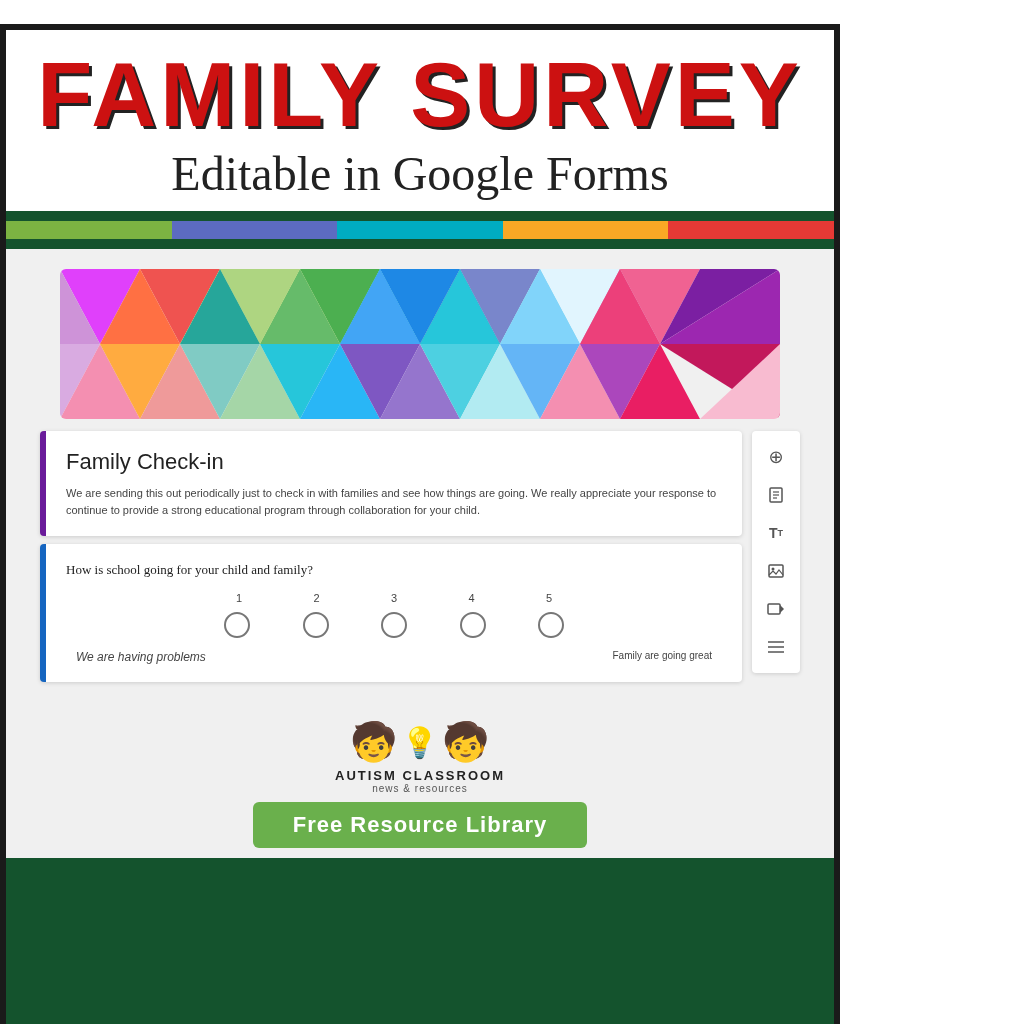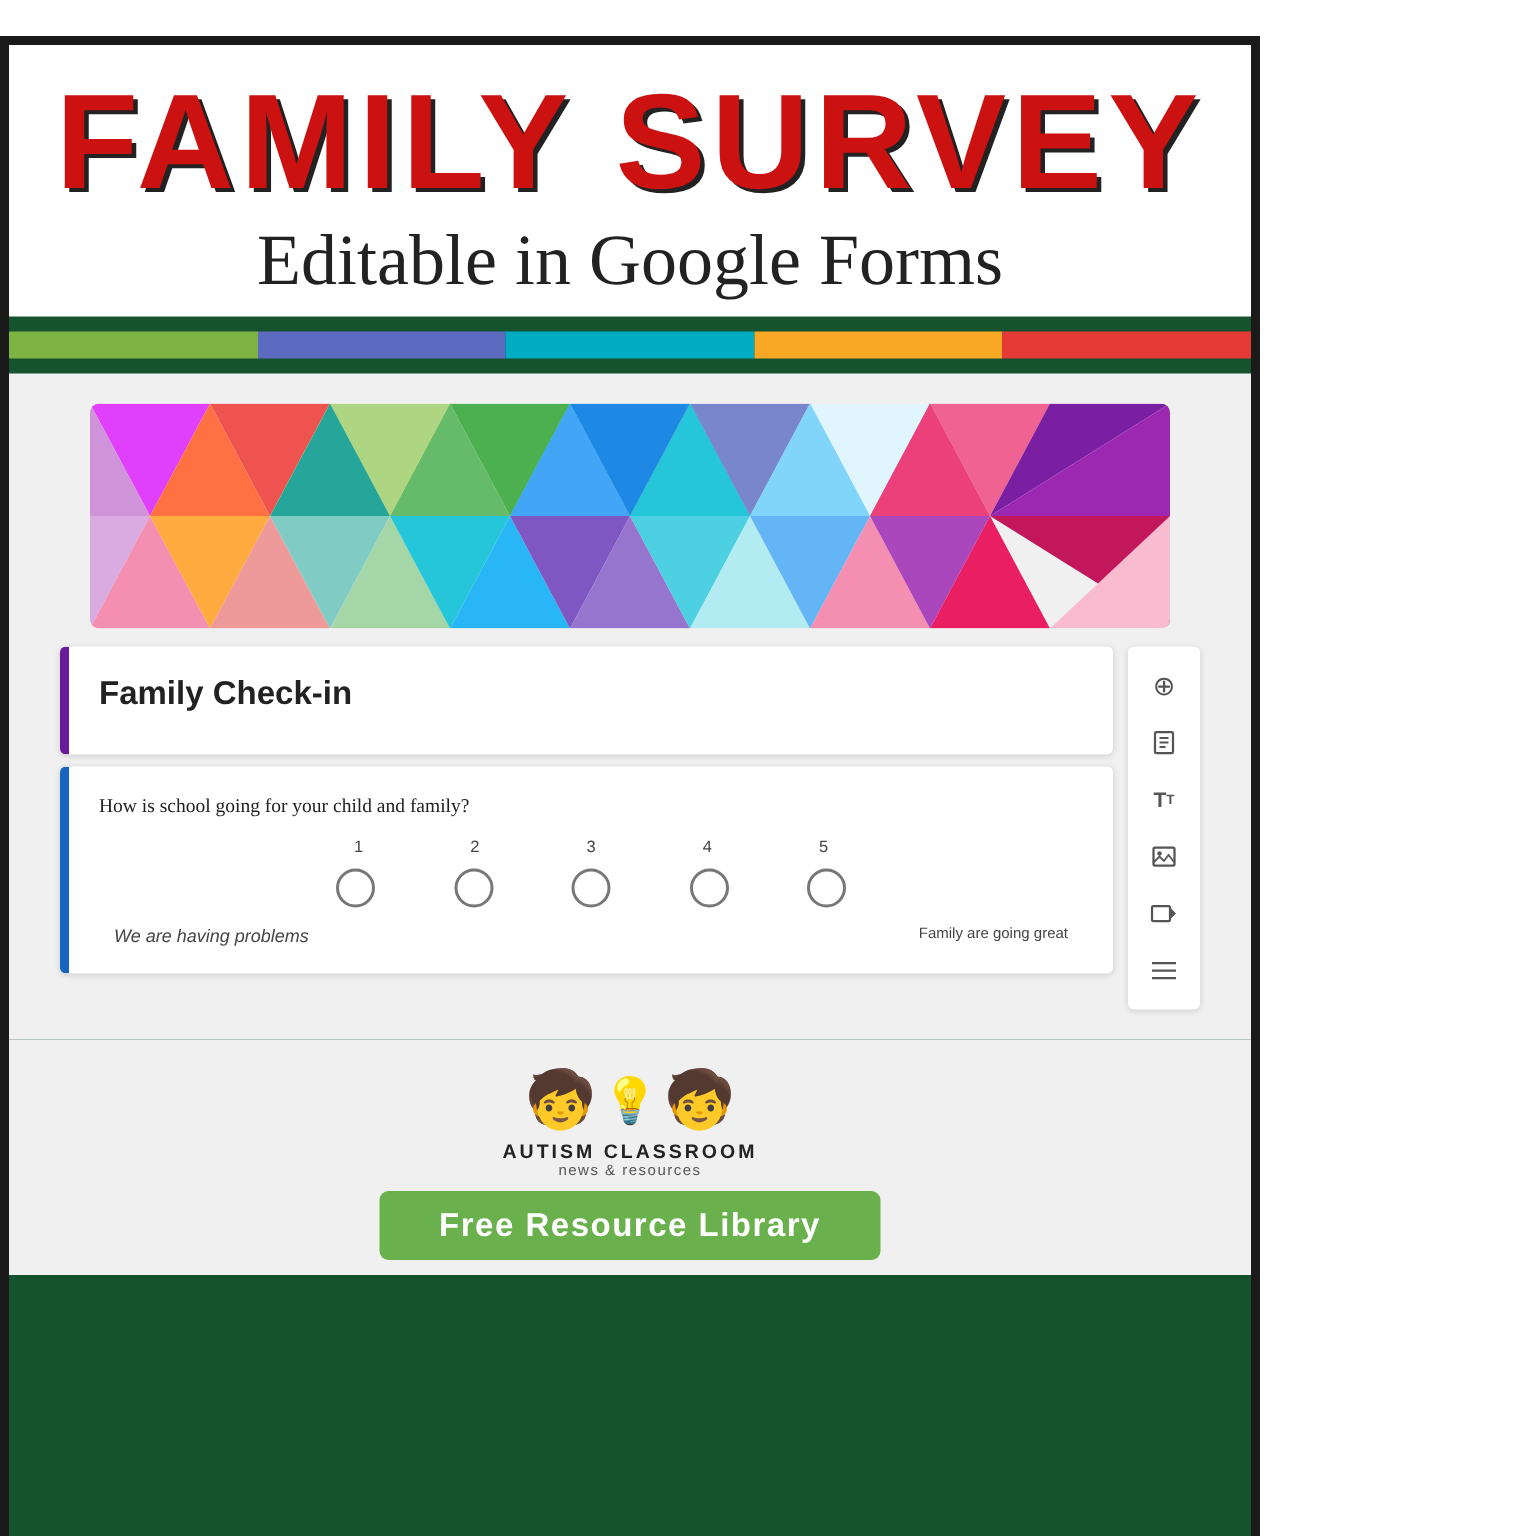--- a/index.html
+++ b/index.html
@@ -86,21 +86,21 @@
     
     .form-card {
       background: #fff;
       border-radius: 4px;
       box-shadow: 0 1px 4px rgba(0,0,0,0.15);
       border-left: 6px solid #6a1b9a;
       padding: 18px 20px;
     }
     .card-title {
       font-size: 22px;
-      font-weight: 700;
+      font-weight: 400;
       color: #222;
       margin-bottom: 10px;
     }
     .card-desc {
       font-size: 11px;
       color: #444;
       line-height: 1.5;
     }
     .form-card-question {
       background: #fff;
@@ -300,20 +300,21 @@
         <polygon points="640,150 720,150 720,75" fill="#f8bbd0"></polygon>
         <polygon points="0,75 40,75 0,150" fill="#f3e5f5" opacity="0.3"></polygon>
       </svg>
     </div>
 
     <div class="form-area">
       <div class="form-cards">
 
         <div class="form-card">
           <div class="card-title">Family Check-in</div>
+          <div class="card-desc">We are sending this out periodically just to check in with families and see how things are going. We really appreciate your response to continue to provide a strong educational program through collaboration for your child.</div>
         </div>
 
         <div class="form-card-question">
           <div class="question-text">How is school going for your child and family?</div>
           <div class="scale-container">
             <div class="scale-numbers">
               <span class="scale-num">1</span>
               <span class="scale-num">2</span>
               <span class="scale-num">3</span>
               <span class="scale-num">4</span>

